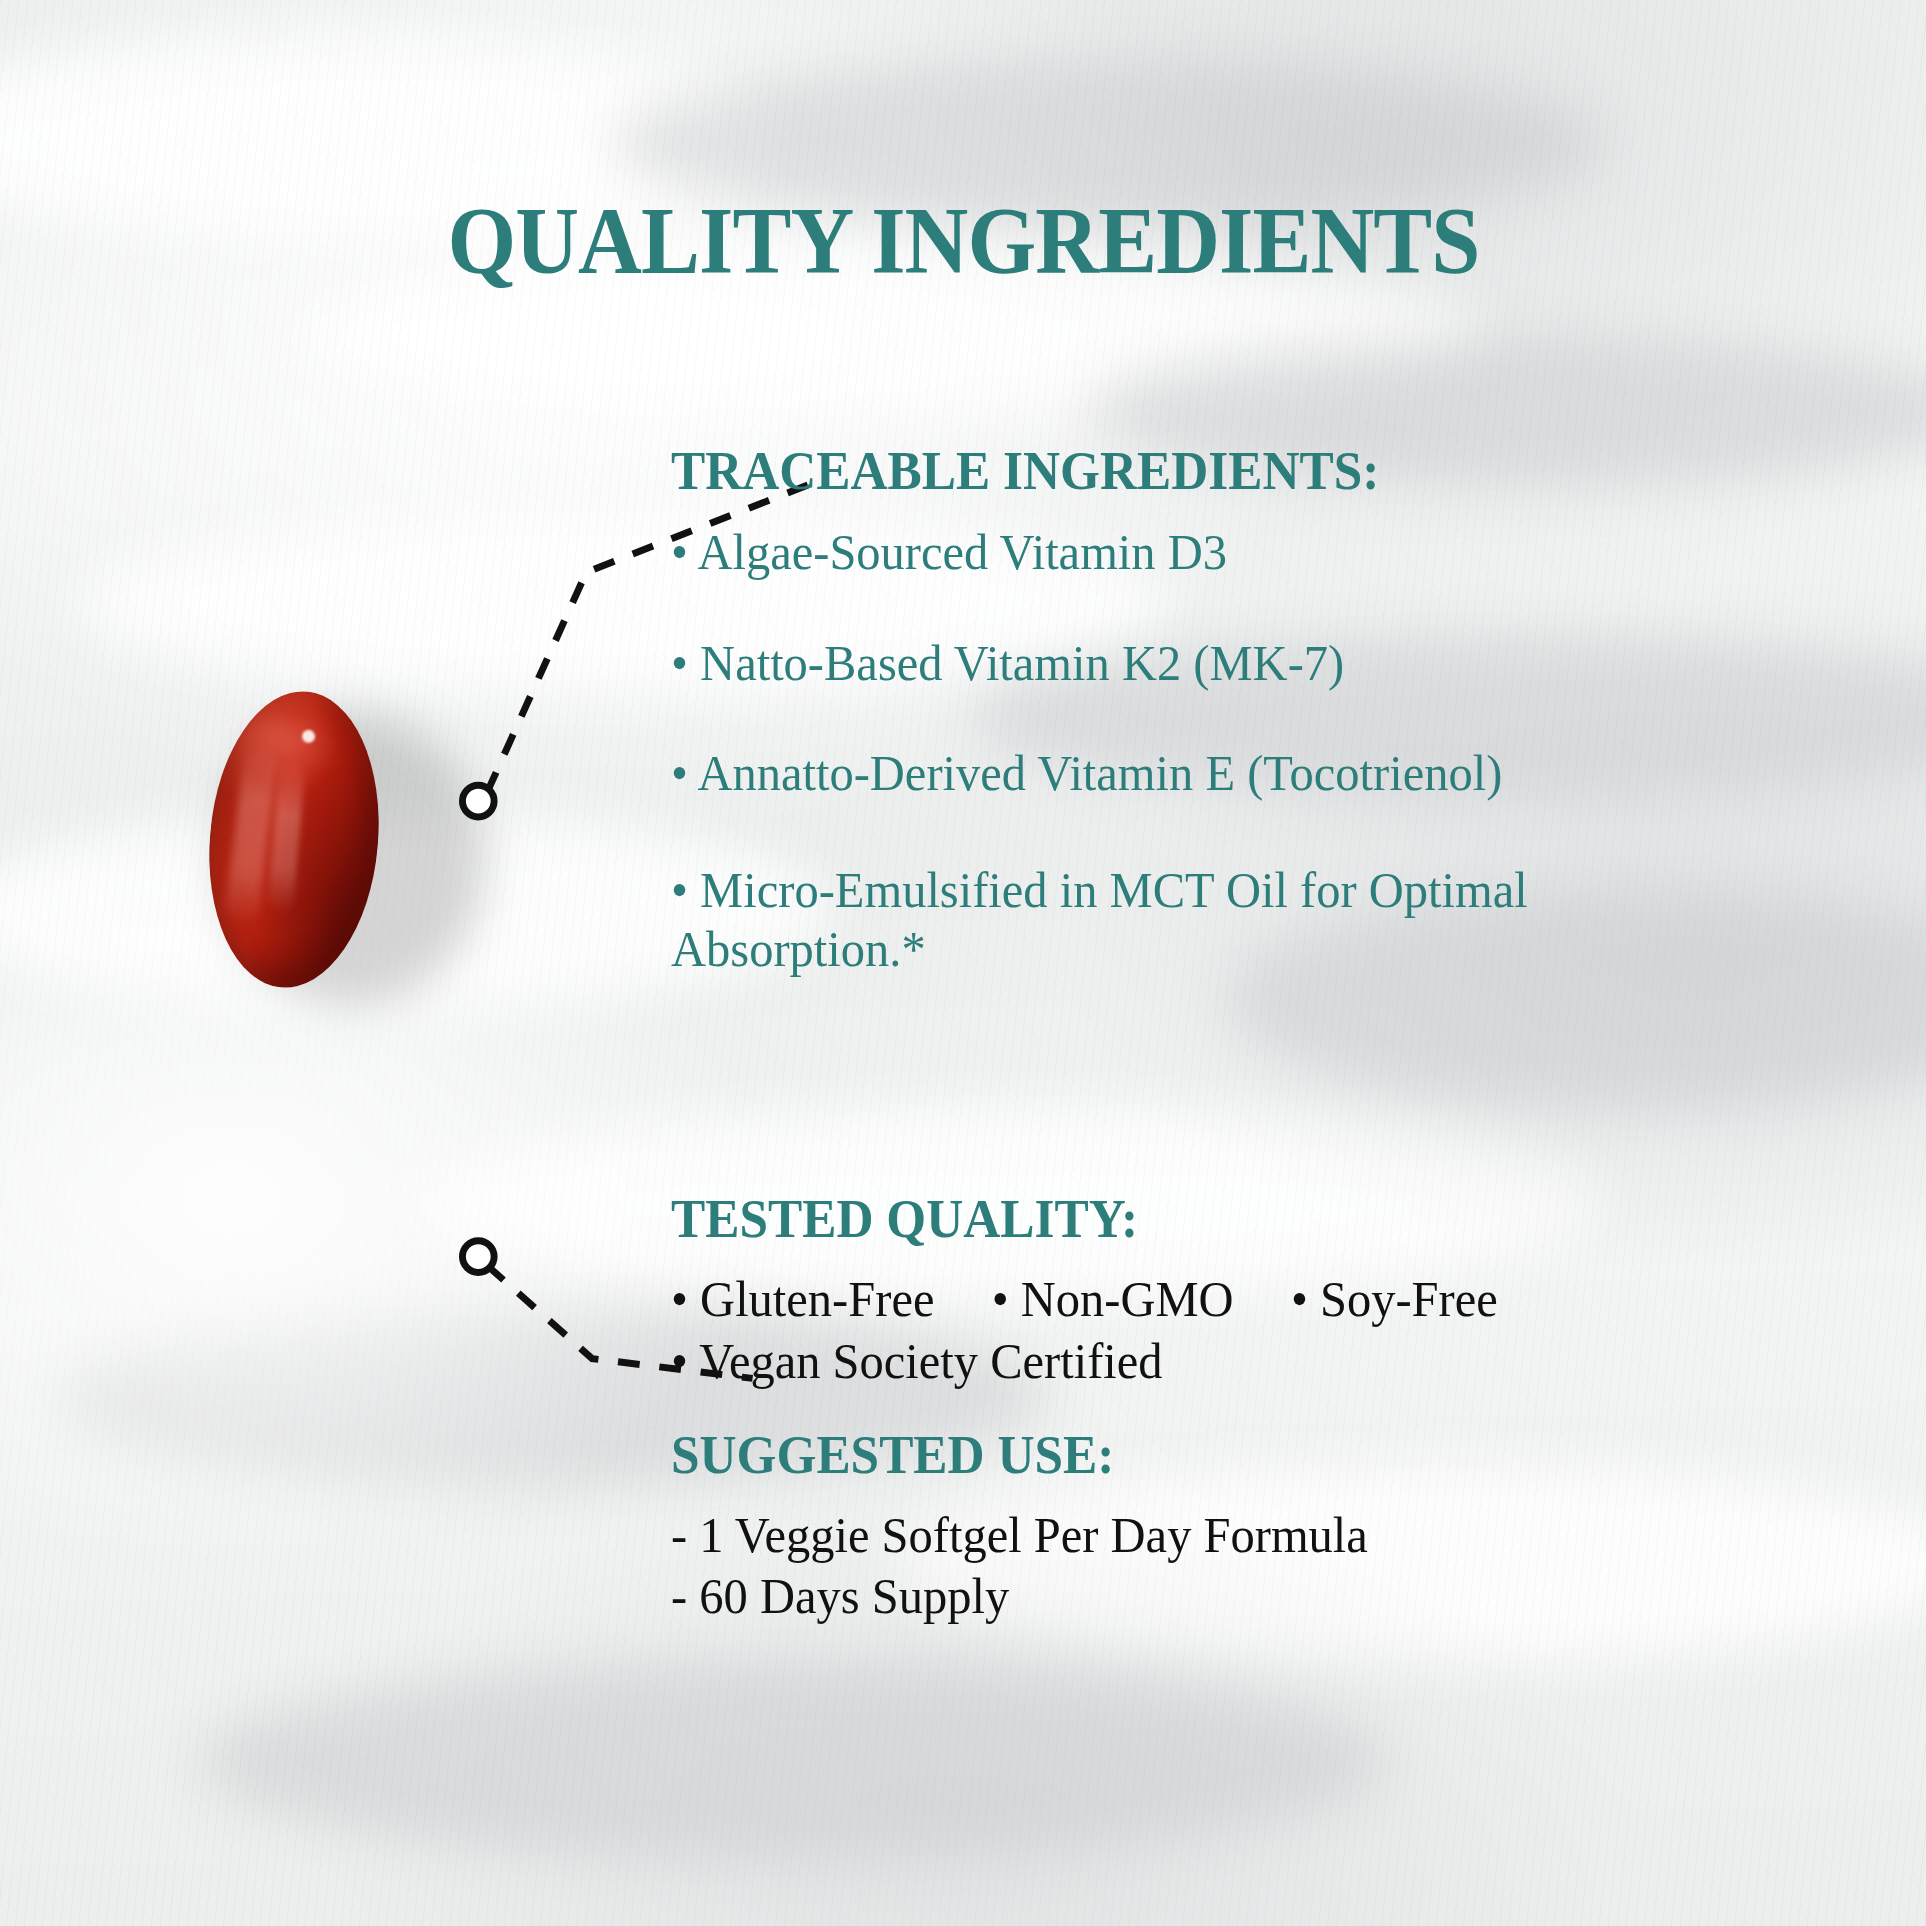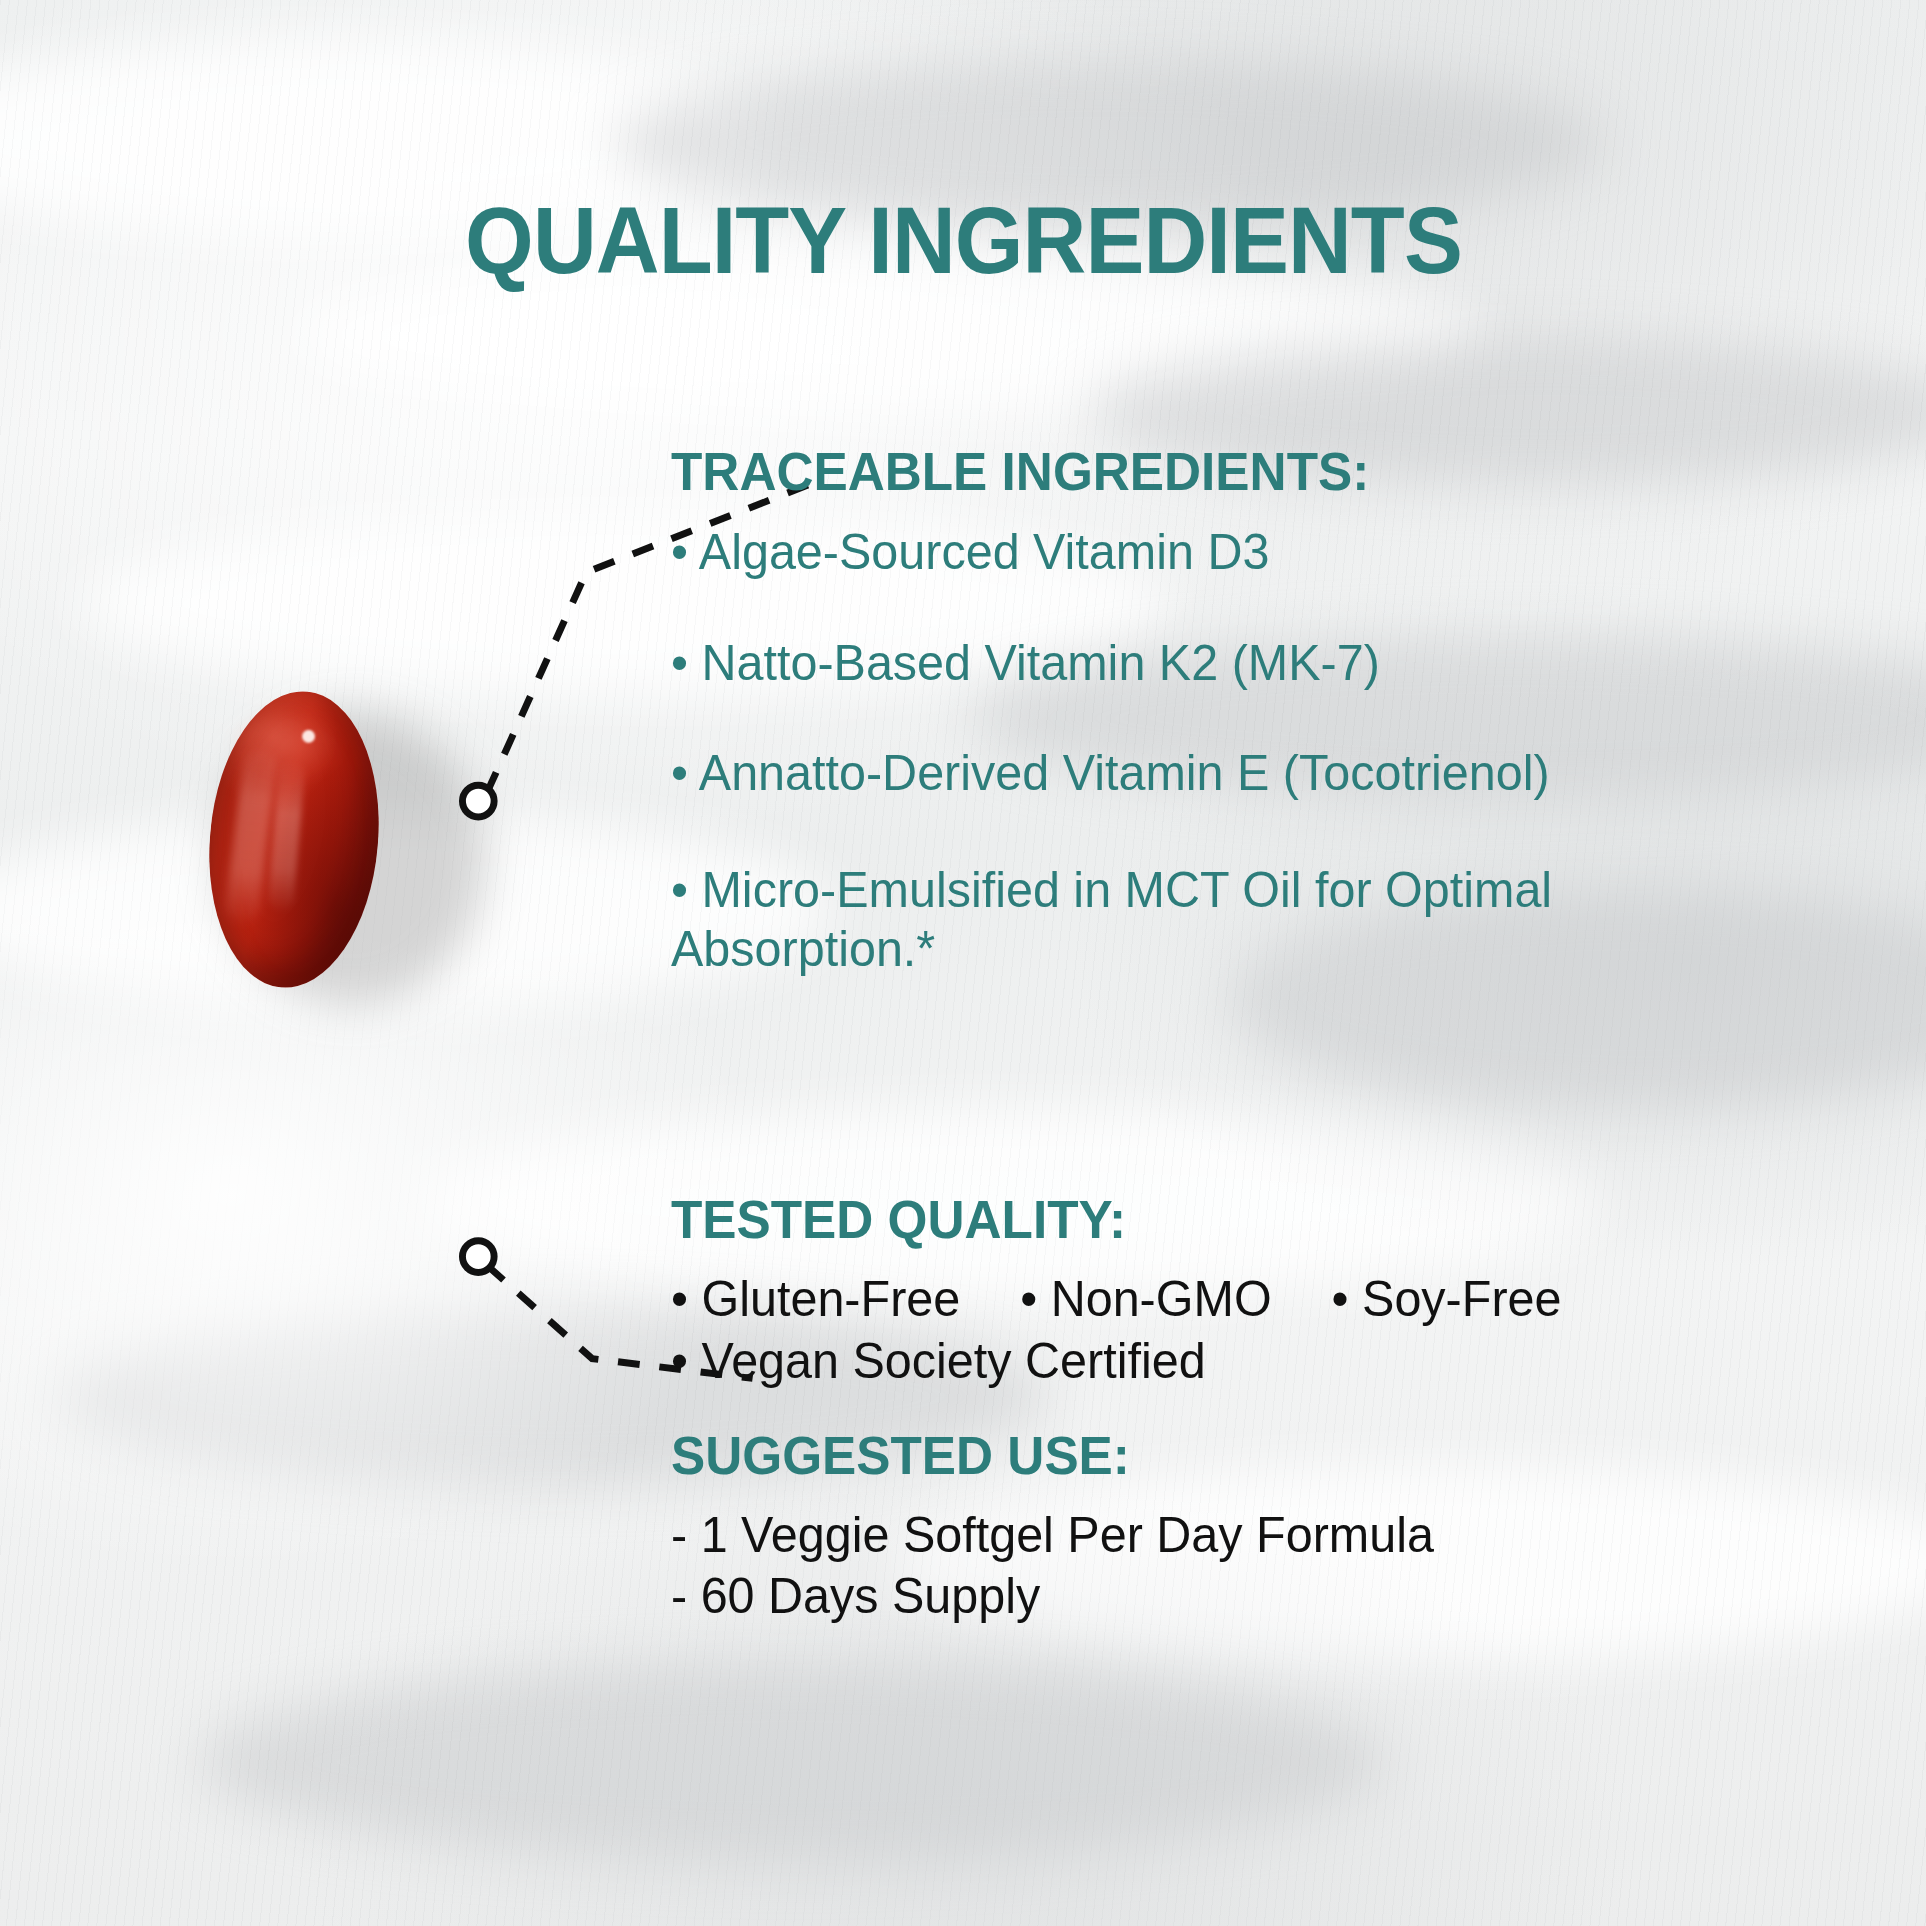--- a/index.html
+++ b/index.html
@@ -6,21 +6,21 @@
     margin: 0;
     padding: 0;
     background: #ffffff;
   }
   #canvas {
     position: relative;
     width: 1927px;
     height: 1927px;
     overflow: hidden;
     background: #e5e5e5;
-    font-family: Liberation Sans, sans-serif;
+    font-family: Liberation Serif, serif;
   }
 
   
   #bg-base {
     position: absolute;
     inset: 0;
     background:
       radial-gradient(ellipse 60% 40% at 30% 18%, rgba(255,255,255,0.95) 0%, rgba(255,255,255,0) 65%),
       radial-gradient(ellipse 55% 35% at 72% 8%, rgba(214,216,217,0.55) 0%, rgba(214,216,217,0) 70%),
       linear-gradient(178deg, #eef0f0 0%, #f4f5f5 22%, #eceeee 44%, #f3f4f4 66%, #eceded 100%);

